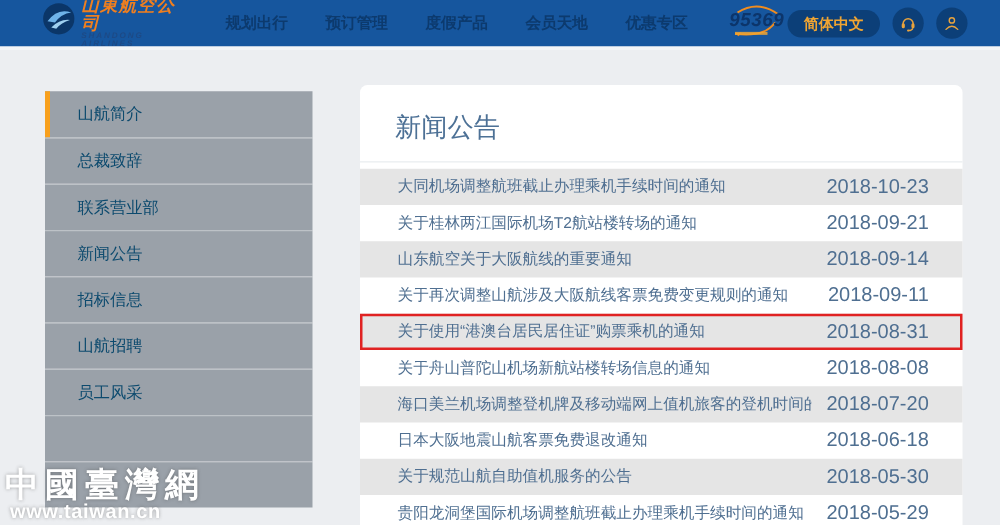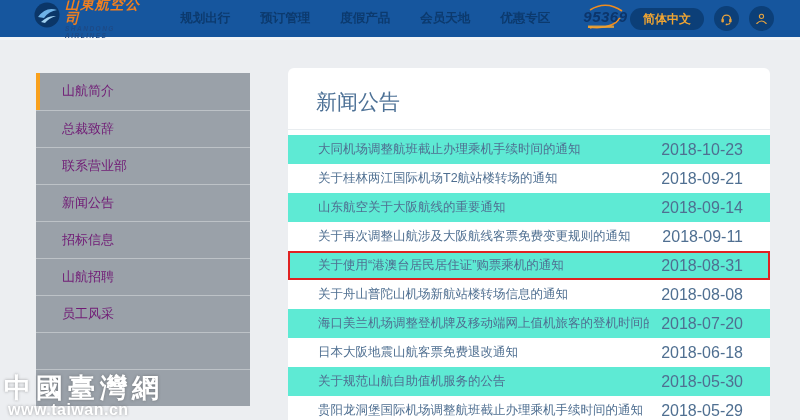--- a/index.html
+++ b/index.html
@@ -22,35 +22,35 @@
   .header-right { margin-left:auto; display:flex; align-items:center; gap:10px; }
   .lang-pill { background:#0c3f78; color:#f0a532; font-size:12px; font-weight:bold;
                border-radius:13px; padding:5px 13px; line-height:12px; cursor:pointer; white-space:nowrap; }
   .icon-circle { width:25px; height:25px; border-radius:50%; background:#0c3f78;
                  display:flex; align-items:center; justify-content:center; cursor:pointer; }
 
   
   .sidebar { position:absolute; left:36px; top:73px; width:214px; z-index:2; }
   .sidebar-header { background:#f8a01d; color:#ffffff; font-size:14px; height:40px;
                     line-height:40px; padding-left:26px; border-radius:5px 5px 0 0; }
-  .side-item { background:#9aa1a9; color:#701a75; font-size:13px; height:37px; line-height:36px;
+  .side-item { background:#9aa1a9; color:#0c4a6e; font-size:13px; height:37px; line-height:36px;
                padding-left:26px; border-top:1px solid rgba(255,255,255,0.35); cursor:pointer; }
   .side-item:first-child { border-top:none; }
   .side-item.active { border-left:4px solid #f8a01d; padding-left:22px; }
   .side-item.filler { cursor:default; }
 
   
   .card { position:absolute; left:288px; top:68px; width:482px; height:400px;
           background:#ffffff; border-radius:6px; z-index:1; }
   .card-title { color:#4d7196; font-size:21px; padding:20px 0 13px 28px; }
   .card-divider { height:1px; background:#e9edf0; }
   .news-list { padding-top:5px; }
   .news-row { position:relative; height:29px; display:flex; align-items:center;
               padding:0 25px 0 28px; cursor:pointer; border:2px solid transparent; }
-  .news-row.alt { background:#5eead4; }
+  .news-row.alt { background:#e5e5e5; }
   .news-row.highlighted { border:2px solid #e02222; }
   .news-title { color:#4f6f91; font-size:12.5px; white-space:nowrap; overflow:hidden; flex:1 1 auto; }
   .news-date { color:#4f6f91; font-size:16px; margin-left:12px; flex:0 0 auto; }
 
   
   .watermark { position:absolute; left:4px; bottom:2px; z-index:10; color:#ffffff;
                text-shadow:0 0 3px rgba(60,60,60,0.45); pointer-events:none; }
   .watermark-cn { font-family:"Liberation Serif","DejaVu Serif",serif; font-weight:bold;
                   font-size:27px; letter-spacing:5px; line-height:26px; }
   .watermark-url { font-size:16px; font-weight:bold; letter-spacing:0.5px; line-height:17px; margin-left:4px; }

